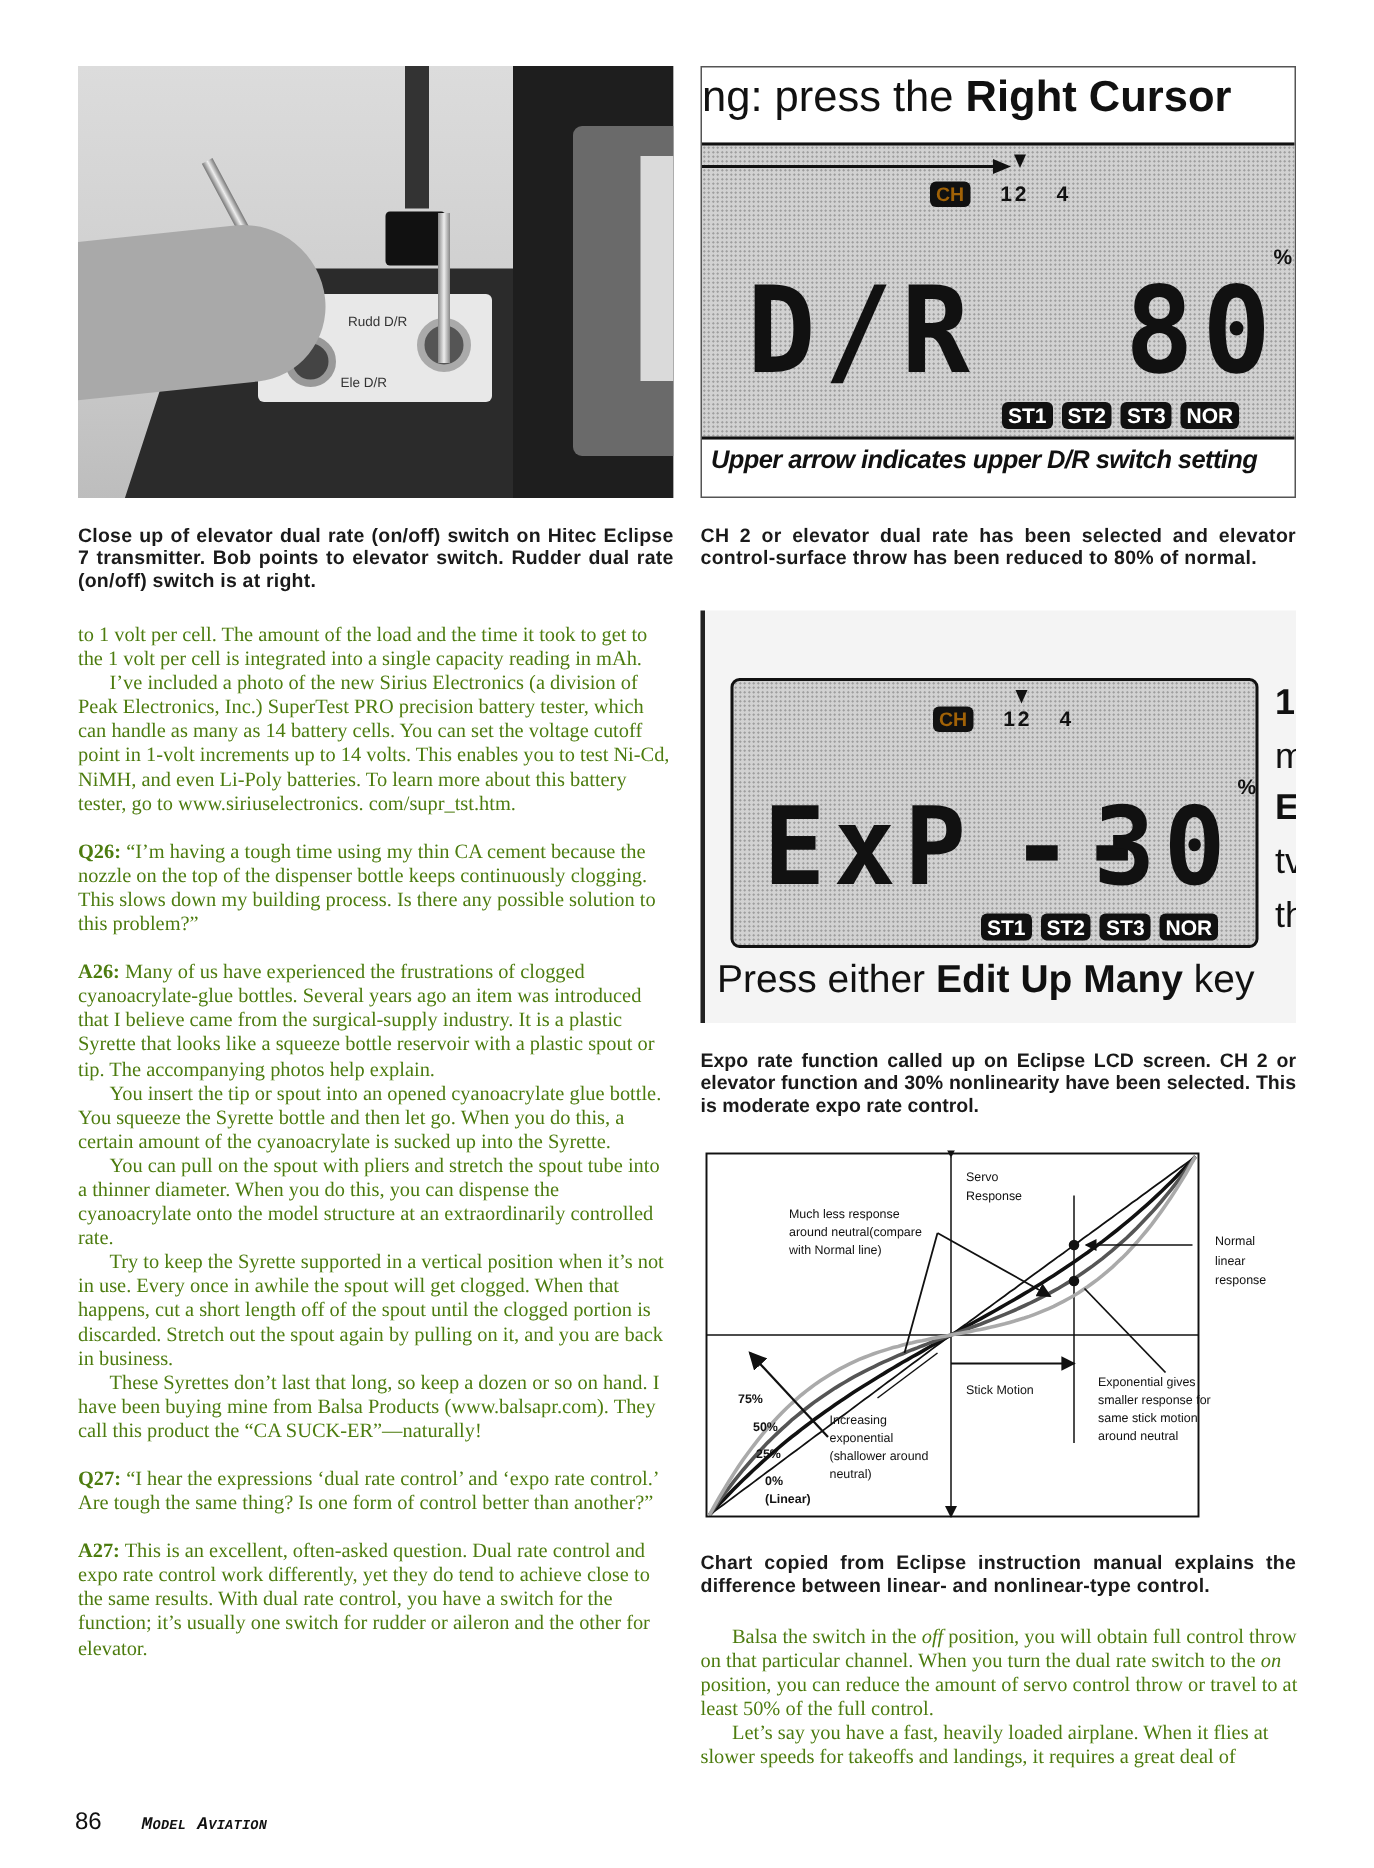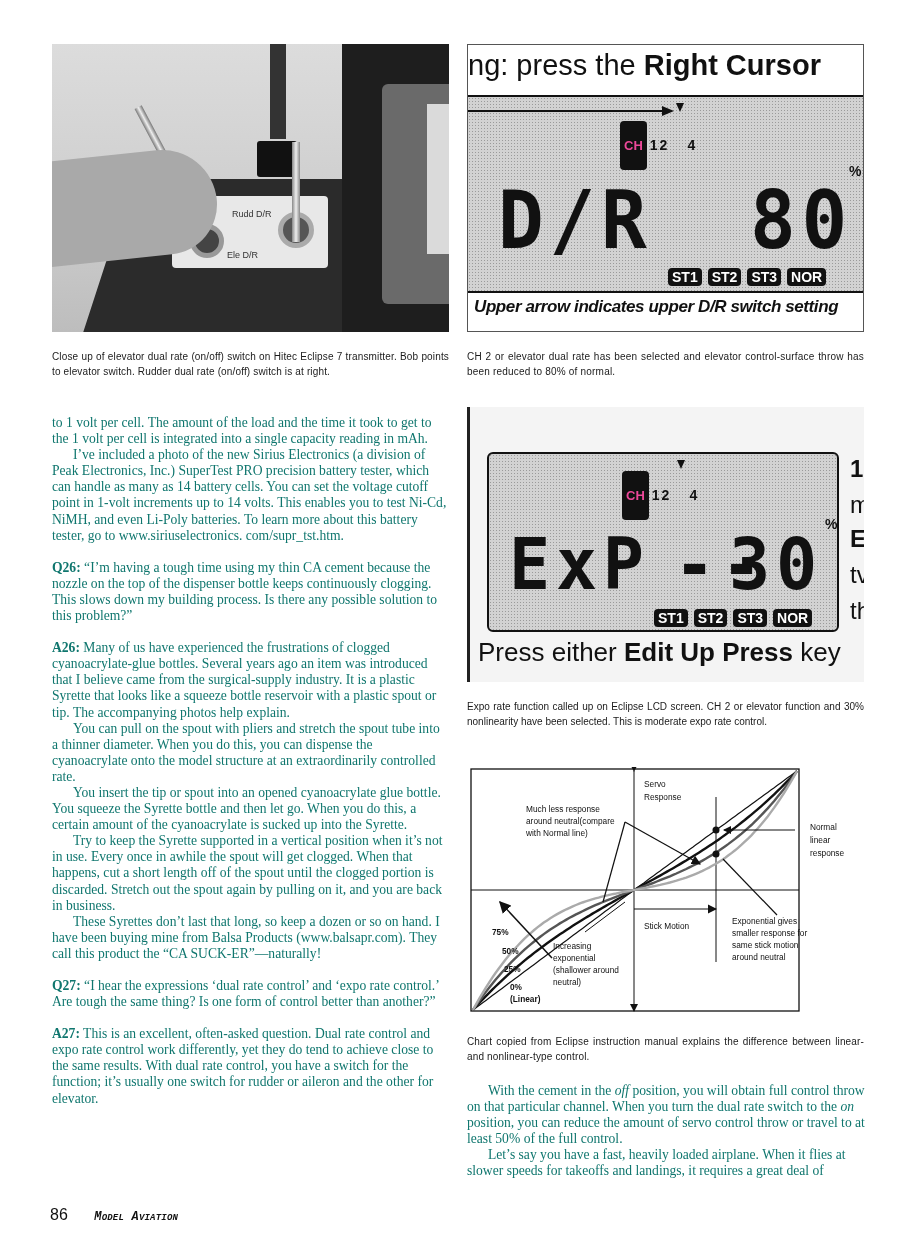--- a/index.html
+++ b/index.html
@@ -17,36 +17,36 @@
   .photo .antenna { position: absolute; left: 218px; top: 0; width: 16px; height: 95px; background: #333; }
   .photo .knob { position: absolute; left: 205px; top: 97px; width: 40px; height: 36px; background: #111; border-radius: 3px; }
   .photo .stick1 { position: absolute; left: 240px; top: 98px; width: 8px; height: 100px; background: linear-gradient(90deg,#888,#eee,#888); }
   .photo .stick0 { position: absolute; left: 95px; top: 60px; width: 8px; height: 55px; background: linear-gradient(90deg,#777,#eee,#777); transform: rotate(-28deg); }
   .photo .bezel1 { position: absolute; left: 226px; top: 168px; width: 36px; height: 36px; border-radius: 50%; border: 5px solid #aaa; background: #555; }
   .photo .bezel0 { position: absolute; left: 138px; top: 180px; width: 34px; height: 34px; border-radius: 50%; border: 5px solid #999; background: #444; }
   .photo .finger { position: absolute; left: -20px; top: 110px; width: 185px; height: 105px; background: #a9a9a9; border-radius: 0 60px 55px 0; transform: rotate(-6deg); }
   .photo .lbl { position: absolute; font-family: "Liberation Sans", sans-serif; font-size: 9px; color: #333; }
 
   
-  .caption { font-family: "Liberation Sans", sans-serif; font-weight: normal; font-size: 10px; line-height: 15px; color: #1a1a1a; text-align: justify; }
+  .caption { font-family: "Liberation Sans", sans-serif; font-weight: bold; font-size: 13px; line-height: 15px; color: #1a1a1a; text-align: justify; }
   .cap-photo { position: absolute; left: 52px; top: 349px; width: 397px; letter-spacing: 0.15px; }
   .cap-dr { position: absolute; left: 467px; top: 349px; width: 397px; letter-spacing: 0.2px; }
   .cap-expo { position: absolute; left: 467px; top: 699px; width: 397px; }
   .cap-chart { position: absolute; left: 467px; top: 1034px; width: 397px; letter-spacing: 0.15px; }
 
   
   .fig-dr { position: absolute; left: 467px; top: 44px; width: 397px; height: 288px; border: 1.5px solid #555; background: #fff; overflow: hidden; }
   .fig-dr .heading { position: absolute; left: 0; top: 4px; font-family: "Liberation Sans", sans-serif; font-size: 29px; color: #111; white-space: nowrap; }
   .fig-dr .heading b { font-weight: bold; }
   .lcd { position: absolute; background-color: #d2d2d2; background-image: radial-gradient(#9a9a9a 0.6px, transparent 0.8px); background-size: 3px 3px; }
   .fig-dr .lcd { left: 0; top: 50px; width: 396px; height: 198px; border-top: 2px solid #111; border-bottom: 2px solid #111; }
   .fig-dr .footer { position: absolute; left: 6px; top: 252px; font-family: "Liberation Sans", sans-serif; font-style: italic; font-weight: bold; font-size: 17px; color: #111; white-space: nowrap; letter-spacing: -0.4px; }
 
   .chbar { position: absolute; font-family: "Liberation Sans", sans-serif; font-weight: bold; font-size: 14px; color: #111; white-space: nowrap; }
-  .chbadge { display: inline-block; background: #111; color: #ec4899; border-radius: 4px; padding: 16px 4px; margin-right: 3px; font-size: 13px; line-height: 17px; }
+  .chbadge { display: inline-block; background: #111; color: #a16207; border-radius: 4px; padding: 0 4px; margin-right: 20px; font-size: 13px; line-height: 17px; }
   .chnum { margin-right: 2px; }
   .pct { position: absolute; font-family: "Liberation Sans", sans-serif; font-weight: bold; font-size: 14px; color: #111; }
   .seg { position: absolute; font-family: "DejaVu Sans Mono", monospace; color: #111; font-weight: bold; letter-spacing: 6px; transform: scaleX(0.95); transform-origin: left; }
   .st-row { position: absolute; display: flex; gap: 6px; }
   .st { background: #111; color: #fff; font-family: "Liberation Sans", sans-serif; font-weight: bold; font-size: 14px; line-height: 18px; padding: 0 4px; border-radius: 4px; text-align: center; }
   .arrow-line { position: absolute; height: 2px; background: #111; }
   .arrowhead-r { position: absolute; width: 0; height: 0; border-top: 5px solid transparent; border-bottom: 5px solid transparent; border-left: 12px solid #111; }
   .tri-down { position: absolute; width: 0; height: 0; border-left: 4px solid transparent; border-right: 4px solid transparent; border-top: 9px solid #111; }
 
   
@@ -56,21 +56,21 @@
   .fig-exp .side-text { position: absolute; left: 380px; font-family: "Liberation Sans", sans-serif; font-weight: bold; font-size: 24px; color: #111; }
   .fig-exp .footer { position: absolute; left: 8px; top: 230px; font-family: "Liberation Sans", sans-serif; font-size: 26px; color: #111; white-space: nowrap; }
   .fig-exp .footer b { font-weight: bold; }
 
   
   .chart-box { position: absolute; left: 470px; top: 767px; width: 390px; height: 250px; }
   .chart-box svg { width: 100%; height: 100%; }
   .chart-box text { font-family: "Liberation Sans", sans-serif; font-size: 8.3px; fill: #111; }
 
   
-  .body-text { font-family: "Liberation Serif", serif; font-size: 13.6px; line-height: 16.1px; color: #0f766e; }
+  .body-text { font-family: "Liberation Serif", serif; font-size: 13.6px; line-height: 16.1px; color: #4d7c0f; }
   .body-text p { text-indent: 21px; }
   .body-text p.noindent { text-indent: 0; }
   .body-text p.qa { text-indent: 0; margin-top: 16px; }
   .body-text b { font-weight: bold; margin-top: 44px; }
   .left-body { position: absolute; left: 52px; top: 415px; width: 397px; }
   .right-body { position: absolute; left: 467px; top: 1083px; width: 398px; }
 
   .folio { position: absolute; left: 50px; top: 1206px; font-family: "Liberation Sans", sans-serif; font-size: 16px; color: #111; white-space: nowrap; }
   .folio .mag { font-weight: bold; font-style: italic; font-size: 12px; letter-spacing: 0.2px; margin-left: 22px; font-family: Liberation Mono, monospace; }
   .folio .mag .sc { font-size: 9px; }
@@ -135,21 +135,21 @@
       <span class="st">ST2</span>
       <span class="st">ST3</span>
       <span class="st">NOR</span>
     </div>
   </div>
   <div class="side-text" style="top:48px;">1</div>
   <div class="side-text" style="top:84px;font-weight:normal;">m</div>
   <div class="side-text" style="top:118px;">E</div>
   <div class="side-text" style="top:154px;font-weight:normal;">tv</div>
   <div class="side-text" style="top:190px;font-weight:normal;">th</div>
-  <div class="footer"><span>Press either </span><b>Edit Up Press</b><span> key</span></div>
+  <div class="footer"><span>Press either </span><b>Edit Up Many</b><span> key</span></div>
 </div>
 <div class="caption cap-expo">Expo rate function called up on Eclipse LCD screen. CH 2 or elevator function and 30% nonlinearity have been selected. This is moderate expo rate control.</div>
 
 <div class="chart-box">
   <svg id="expo-svg" viewBox="0 0 390 250">
     <defs>
       <marker id="ah" markerWidth="8" markerHeight="8" refX="7" refY="4" orient="auto">
         <path d="M0,0 L8,4 L0,8 z" fill="#111"></path>
       </marker>
     </defs>
@@ -198,29 +198,29 @@
     <text x="40" y="235" font-weight="bold">(Linear)</text>
   </svg>
 </div>
 <div class="caption cap-chart">Chart copied from Eclipse instruction manual explains the difference between linear- and nonlinear-type control.</div>
 
 <div class="body-text left-body" id="left-body">
     <p class="noindent">to 1 volt per cell. The amount of the load and the time it took to get to the 1 volt per cell is integrated into a single capacity reading in mAh.</p>
     <p>I’ve included a photo of the new Sirius Electronics (a division of Peak Electronics, Inc.) SuperTest PRO precision battery tester, which can handle as many as 14 battery cells. You can set the voltage cutoff point in 1-volt increments up to 14 volts. This enables you to test Ni-Cd, NiMH, and even Li-Poly batteries. To learn more about this battery tester, go to www.siriuselectronics. com/supr_tst.htm.</p>
     <p class="qa"><b>Q26:</b><span> “I’m having a tough time using my thin CA cement because the nozzle on the top of the dispenser bottle keeps continuously clogging. This slows down my building process. Is there any possible solution to this problem?”</span></p>
     <p class="qa"><b>A26:</b><span> Many of us have experienced the frustrations of clogged cyanoacrylate-glue bottles. Several years ago an item was introduced that I believe came from the surgical-supply industry. It is a plastic Syrette that looks like a squeeze bottle reservoir with a plastic spout or tip. The accompanying photos help explain.</span></p>
+    <p>You insert the tip or spout into an opened cyanoacrylate glue bottle. You squeeze the Syrette bottle and then let go. When you do this, a certain amount of the cyanoacrylate is sucked up into the Syrette.</p>
     <p>You can pull on the spout with pliers and stretch the spout tube into a thinner diameter. When you do this, you can dispense the cyanoacrylate onto the model structure at an extraordinarily controlled rate.</p>
-    <p>You insert the tip or spout into an opened cyanoacrylate glue bottle. You squeeze the Syrette bottle and then let go. When you do this, a certain amount of the cyanoacrylate is sucked up into the Syrette.</p>
     <p>Try to keep the Syrette supported in a vertical position when it’s not in use. Every once in awhile the spout will get clogged. When that happens, cut a short length off of the spout until the clogged portion is discarded. Stretch out the spout again by pulling on it, and you are back in business.</p>
     <p>These Syrettes don’t last that long, so keep a dozen or so on hand. I have been buying mine from Balsa Products (www.balsapr.com). They call this product the “CA SUCK-ER”—naturally!</p>
     <p class="qa"><b>Q27:</b><span> “I hear the expressions ‘dual rate control’ and ‘expo rate control.’ Are tough the same thing? Is one form of control better than another?”</span></p>
     <p class="qa"><b>A27:</b><span> This is an excellent, often-asked question. Dual rate control and expo rate control work differently, yet they do tend to achieve close to the same results. With dual rate control, you have a switch for the function; it’s usually one switch for rudder or aileron and the other for elevator.</span></p>
   </div>
 
 <div class="body-text right-body">
-  <p><span>With the cement in the </span><em>off</em><span> position, you will obtain full control throw on that particular channel. When you turn the dual rate switch to the </span><em>on</em><span> position, you can reduce the amount of servo control throw or travel to at least 50% of the full control.</span></p>
+  <p><span>Balsa the switch in the </span><em>off</em><span> position, you will obtain full control throw on that particular channel. When you turn the dual rate switch to the </span><em>on</em><span> position, you can reduce the amount of servo control throw or travel to at least 50% of the full control.</span></p>
   <p>Let’s say you have a fast, heavily loaded airplane. When it flies at slower speeds for takeoffs and landings, it requires a great deal of</p>
 </div>
 
 <div class="folio">
   <span>86</span>
   <span class="mag"><span>M</span><span class="sc">ODEL</span> <span>A</span><span class="sc">VIATION</span></span>
 </div>
 
 </body></html>

